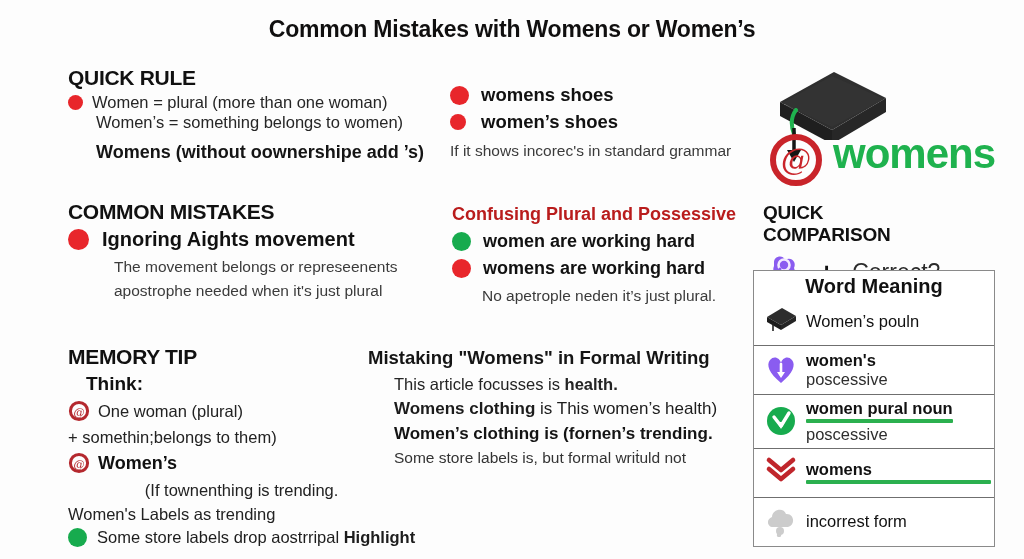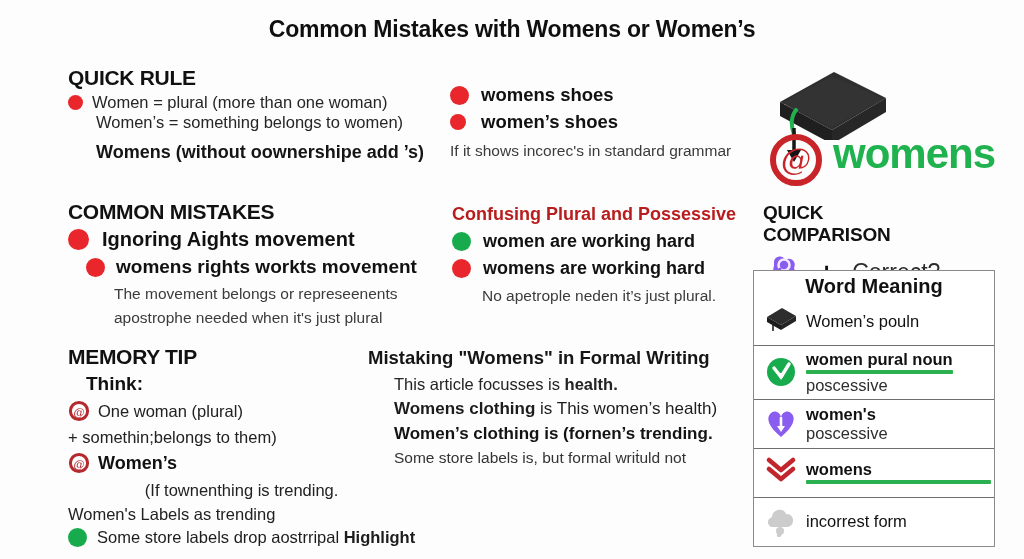--- a/index.html
+++ b/index.html
@@ -177,24 +177,20 @@
     </div>
     <div id="brand-word">womens</div>
   </div>
 
   <div id="common-mistakes">
     <div class="sec-head">COMMON MISTAKES</div>
     <div id="cm-b1" class="row">
       <span class="dot dot-red" style="width:21px;height:21px;margin-right:13px;"></span>
       <span>Ignoring Aights movement</span>
     </div>
-    <div id="cm-b2" class="row">
-      <span class="dot dot-red" style="width:19px;height:19px;margin-right:11px;"></span>
-      <span>womens rights workts movement</span>
-    </div>
     <div id="cm-n1" class="line">The movement belongs or represeenents</div>
     <div id="cm-n2" class="line">apostrophe needed when it's just plural</div>
   </div>
 
   <div id="confusing">
     <div id="cf-head" class="line">Confusing Plural and Possessive</div>
     <div class="row">
       <span class="dot dot-green" style="width:19px;height:19px;margin-right:12px;"></span>
       <span>women are working hard</span>
     </div>
@@ -233,42 +229,42 @@
         </svg>
       </span>
       <span class="wc-txt">
         <span class="wc-l1 reg">Women’s pouln</span>
       </span>
     </div>
 
     <div class="wc-row">
       <span class="wc-ico">
         <svg width="34" height="34" viewBox="0 0 34 34">
+          <path d="M17 30 C5 20, 2 12, 6 7 C10 2, 16 5, 17 10 C18 5, 24 2, 28 7 C32 12, 29 20, 17 30 Z" fill="#8a5cf0"></path>
+          <path d="M17 11 L17 22" stroke="#fff" stroke-width="2.6" stroke-linecap="round"></path>
+          <polygon points="13,19 21,19 17,25" fill="#fff"></polygon>
+        </svg>
+      </span>
+      <span class="wc-txt">
+        <span class="wc-l1"><b>women's</b></span><br>
+        <span class="wc-l2">poscessive</span>
+      </span>
+    </div>
+
+    <div class="wc-row">
+      <span class="wc-ico">
+        <svg width="34" height="34" viewBox="0 0 34 34">
           <circle cx="17" cy="17" r="14" fill="#17ab4e"></circle>
           <path d="M10 13 L17 22 L25 9" stroke="#fff" stroke-width="3.4" fill="none" stroke-linecap="round" stroke-linejoin="round"></path>
           <polygon points="13,18 21,18 17,25" fill="#fff"></polygon>
         </svg>
       </span>
       <span class="wc-txt">
         <span class="wc-l1"><b>women pural noun</b></span>
         <span class="ul-green"></span>
-        <span class="wc-l2">poscessive</span>
-      </span>
-    </div>
-
-    <div class="wc-row">
-      <span class="wc-ico">
-        <svg width="34" height="34" viewBox="0 0 34 34">
-          <path d="M17 30 C5 20, 2 12, 6 7 C10 2, 16 5, 17 10 C18 5, 24 2, 28 7 C32 12, 29 20, 17 30 Z" fill="#8a5cf0"></path>
-          <path d="M17 11 L17 22" stroke="#fff" stroke-width="2.6" stroke-linecap="round"></path>
-          <polygon points="13,19 21,19 17,25" fill="#fff"></polygon>
-        </svg>
-      </span>
-      <span class="wc-txt">
-        <span class="wc-l1"><b>women's</b></span><br>
         <span class="wc-l2">poscessive</span>
       </span>
     </div>
 
     <div class="wc-row">
       <span class="wc-ico">
         <svg width="34" height="28" viewBox="0 0 34 28">
           <path d="M5 4 L17 14 L29 4" stroke="#c0262c" stroke-width="4.6" fill="none" stroke-linecap="round" stroke-linejoin="round"></path>
           <path d="M5 13 L17 23 L29 13" stroke="#c0262c" stroke-width="4.6" fill="none" stroke-linecap="round" stroke-linejoin="round"></path>
         </svg>

